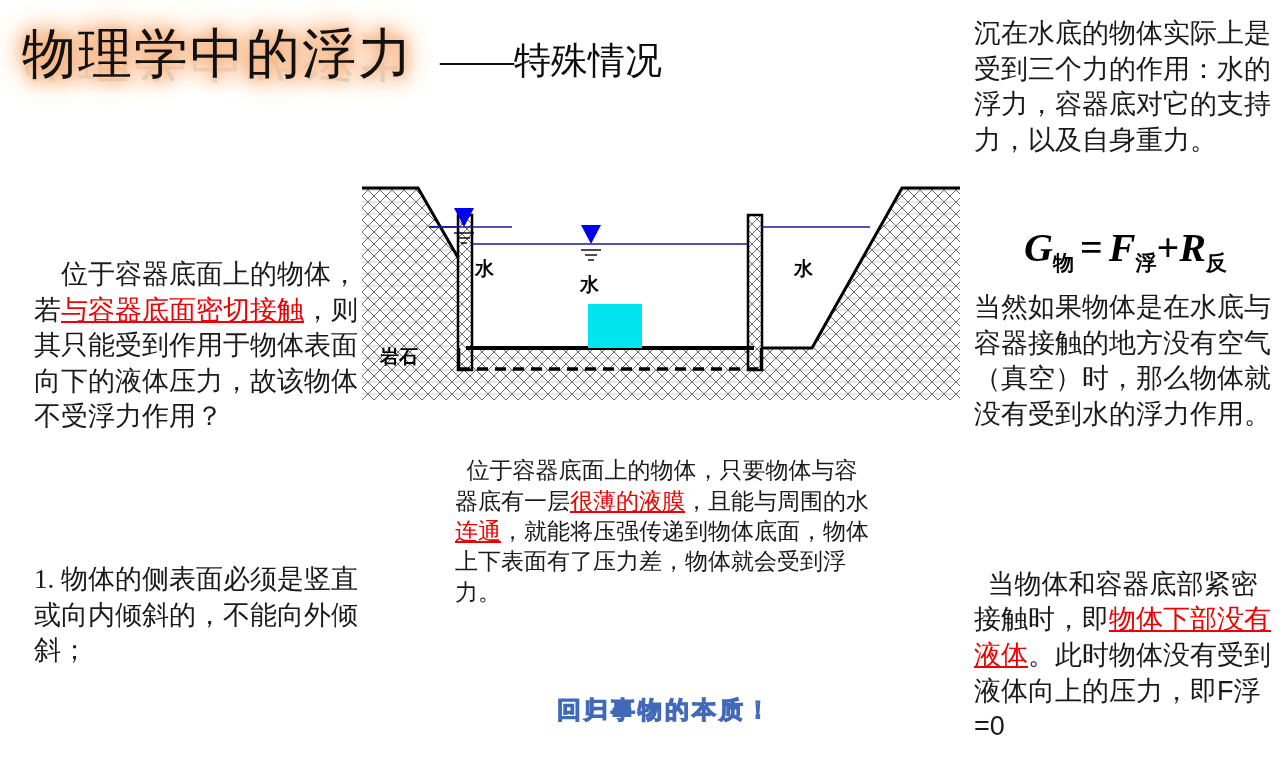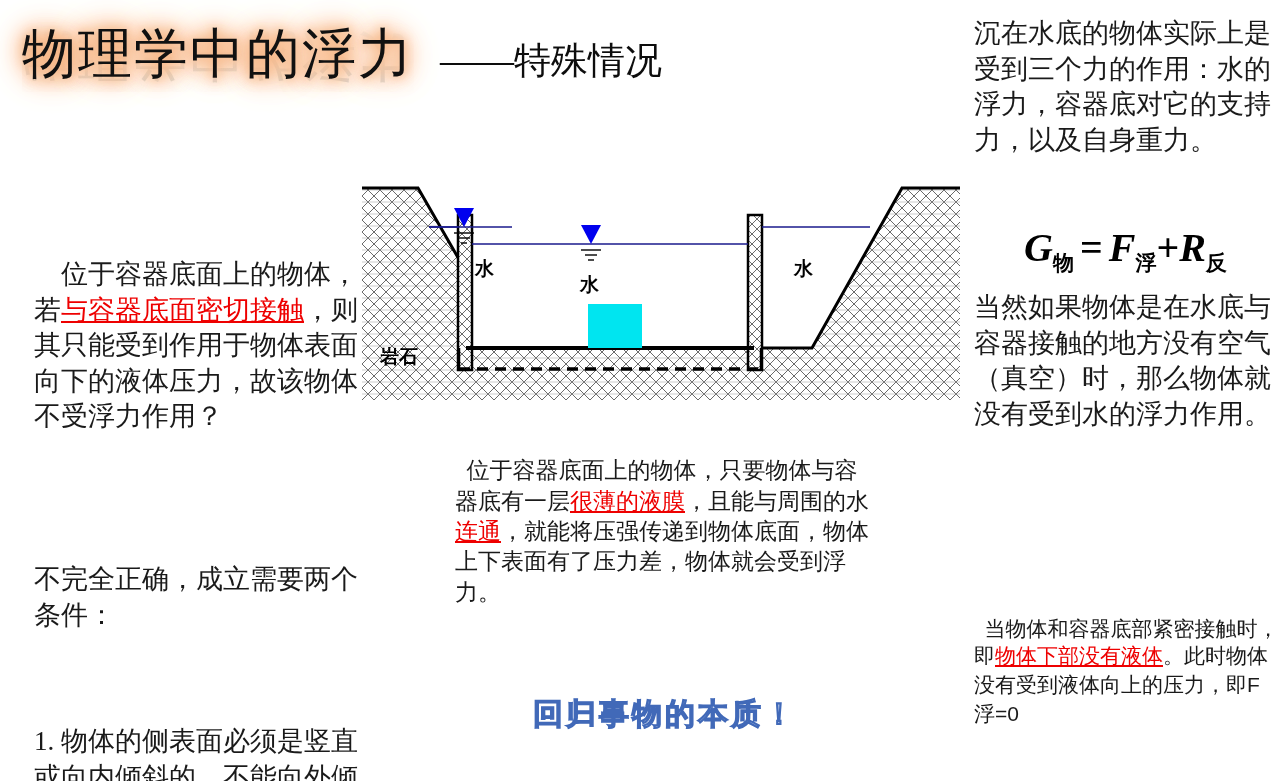--- a/index.html
+++ b/index.html
@@ -56,21 +56,21 @@
   .red{color:#ee0000;font-weight:normal;text-decoration:underline;}
   .sans{font-family:"Liberation Sans","DejaVu Sans",sans-serif;}
 
   #left-col{left:34px;top:150px;width:330px;font-size:27px;}
   #left-col .blk{margin-bottom:20px;}
 
   #mid-col{left:455px;top:426px;width:420px;font-size:23px;}
 
   #right-col-a{left:974px;top:16px;width:300px;font-size:27px;}
   #right-col-b{left:974px;top:290px;width:300px;font-size:27px;}
-  #right-col-c{left:974px;top:588px;width:306px;font-size:21px;}
+  #right-col-c{left:974px;top:531px;width:306px;font-size:27px;}
 
   
   #formula{
     position:absolute;left:980px;top:224px;width:300px;height:62px;
     font-family:"Liberation Serif","DejaVu Serif",serif;
     font-size:40px;font-style:italic;font-weight:bold;color:#000;
     white-space:nowrap;
     margin-left:44px;
   }
   #formula .sub{
@@ -78,21 +78,21 @@
     vertical-align:sub;
     font-family:"Liberation Serif","DejaVu Serif",serif;
   }
   #formula .op{font-style:normal;font-weight:bold;}
 
   
   #slogan{
     position:absolute;left:500px;top:694px;width:330px;
     text-align:center;
     font-family:"Liberation Sans","DejaVu Sans",sans-serif;
-    font-size:30px;font-weight:bold;
+    font-size:24px;font-weight:bold;
     color:#c9d7ef;
     -webkit-text-stroke:1.2px #4169b8;
     letter-spacing:3px;
     text-shadow:1px 1px 0 rgba(255,255,255,.9);
   }
 
   
   #diagram{position:absolute;left:362px;top:184px;width:598px;height:216px;}
   #diagram svg{display:block;}
   .dlabel{
@@ -107,21 +107,20 @@
 <div id="title-area">
   <div class="title-reflect">物理学中的浮力</div>
   <div class="title-main">物理学中的浮力</div>
   <div class="title-sub">——特殊情况</div>
 </div>
 
 <div class="para" id="left-col">
   <div class="blk">
     <span>位于容器底面上的物体，若</span><span class="red">与容器底面密切接触</span><span>，则其只能受到作用于物体表面向下的液体压力，故该物体不受浮力作用？</span>
   </div>
-  <div class="blk">不完全正确，成立需要两个条件：</div>
   <div class="blk">1. 物体的侧表面必须是竖直或向内倾斜的，不能向外倾斜；</div>
   
 </div>
 
 <div id="diagram">
   <svg width="598" height="216" viewBox="0 0 598 216" xmlns="http://www.w3.org/2000/svg">
     <defs>
       <pattern id="rockhatch" width="24" height="12" patternUnits="userSpaceOnUse" patternTransform="rotate(0)">
         <rect width="24" height="12" fill="#ffffff"></rect>
         <path d="M0 0 L12 12 M12 12 L24 0 M0 12 L12 0 M12 0 L24 12" stroke="#6b6b6b" stroke-width="1" fill="none"></path>

